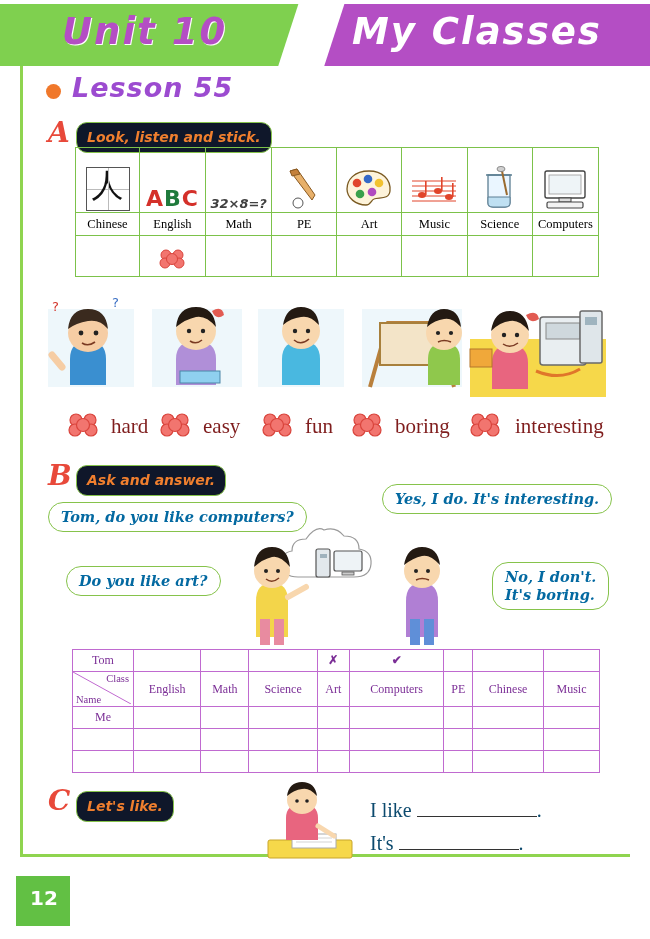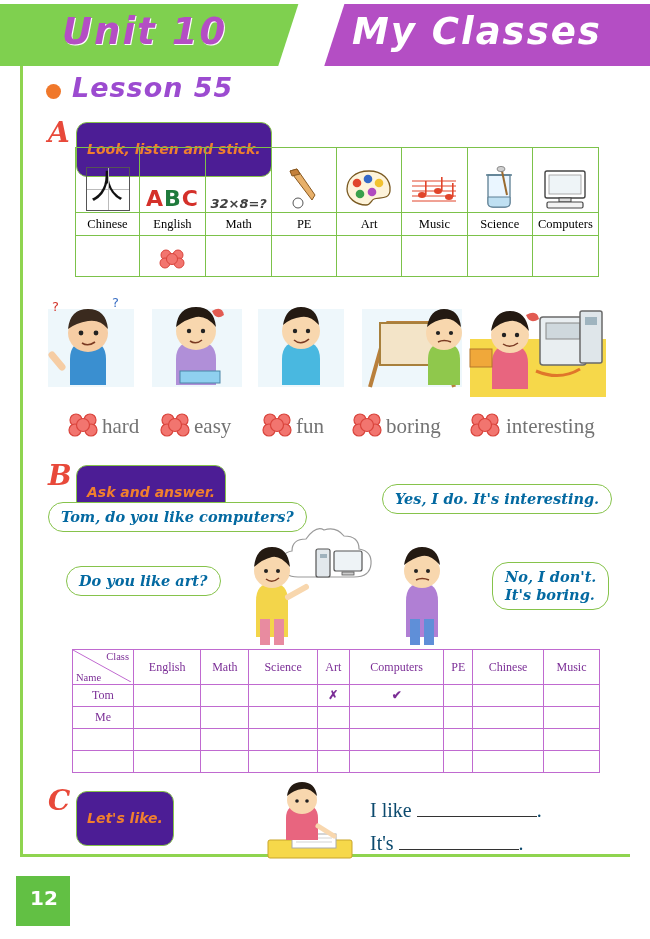--- a/index.html
+++ b/index.html
@@ -106,28 +106,28 @@
     font-family: "DejaVu Serif", serif;
     font-weight: bold;
     font-style: italic;
     font-size: 28px;
   }
   .sec-banner {
     position: absolute;
     height: 21px;
     border-radius: 11px;
     border: 1.5px solid #86c34b;
-    background: #4c1d95;
+    background: #0f172a;
     color: #f07f2e;
     font-family: "DejaVu Sans", sans-serif;
     font-weight: bold;
     font-style: italic;
     font-size: 14px;
     line-height: 21px;
-    padding: 16px 10px;
+    padding: 4px 10px;
     white-space: nowrap;
   }
   
   .subj-table {
     position: absolute;
     left: 75px; top: 143px;
     width: 524px;
     border-collapse: collapse;
   }
   .subj-table td {
@@ -179,21 +179,22 @@
   }
   .adj-row {
     position: absolute;
     left: 40px; top: 405px;
     width: 580px; height: 42px;
   }
   .adj-item {
     position: absolute;
     font-family: "Liberation Serif", serif;
     font-size: 21px;
-    color: #737373;
+    color: #7f1d1d;
+    margin-left: 9px;
   }
   .flower {
     position: absolute;
     width: 30px; height: 28px;
   }
   
   .bubble {
     position: absolute;
     border: 1.5px solid #86c34b;
     border-radius: 16px;
@@ -555,48 +556,48 @@
   <div class="bubble" style="left:382px; top:480px;">Yes, I do. It's interesting.</div>
   <div class="bubble" style="left:66px; top:562px;">Do you like art?</div>
   <div class="bubble" style="left:492px; top:558px; text-align:left;">
     <span>No, I don't.</span><br>
     <span>It's boring.</span>
   </div>
 
   <table class="name-table">
     <tbody>
         <tr>
+      <td>Tom</td>
+      <td></td>
+      <td></td>
+      <td></td>
+      <td class="mark-x">✗</td>
+      <td class="mark-v">✔</td>
+      <td></td>
+      <td></td>
+      <td></td>
+    </tr>
+    <tr>
       <td class="hdr corner">
         <svg width="58" height="32">
               <line x1="0" y1="0" x2="58" y2="32" stroke="#c06ad0" stroke-width="1"></line>
             </svg>
         <span class="cls">Class</span>
         <span class="nm">Name</span>
       </td>
       <td class="hdr">English</td>
       <td class="hdr">Math</td>
       <td class="hdr">Science</td>
       <td class="hdr">Art</td>
       <td class="hdr">Computers</td>
       <td class="hdr">PE</td>
       <td class="hdr">Chinese</td>
       <td class="hdr">Music</td>
     </tr>
     <tr>
-      <td>Tom</td>
-      <td></td>
-      <td></td>
-      <td></td>
-      <td class="mark-x">✗</td>
-      <td class="mark-v">✔</td>
-      <td></td>
-      <td></td>
-      <td></td>
-    </tr>
-    <tr>
       <td>Me</td>
       <td></td>
           <td></td>
       <td></td>
           <td></td>
       <td></td>
           <td></td>
       <td></td>
           <td></td>
     </tr>

